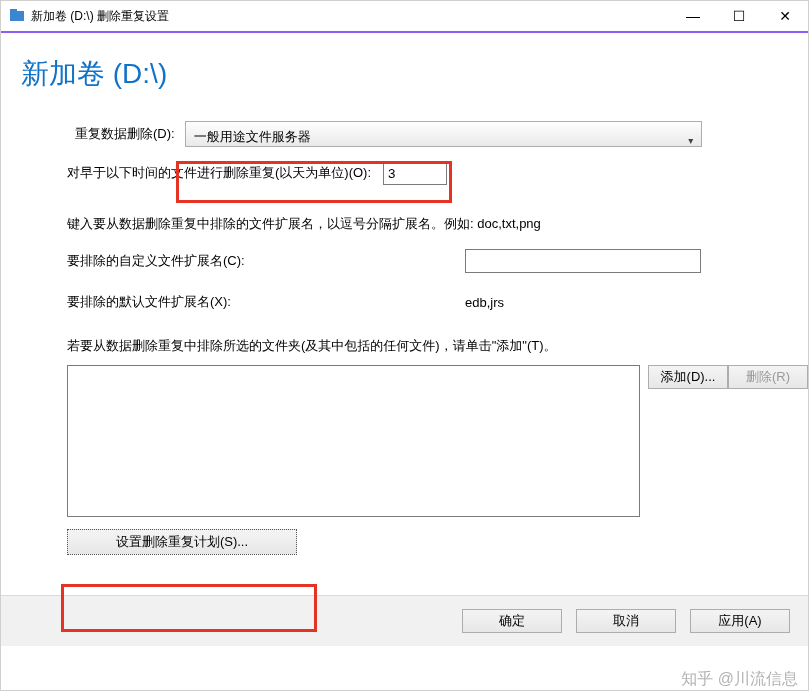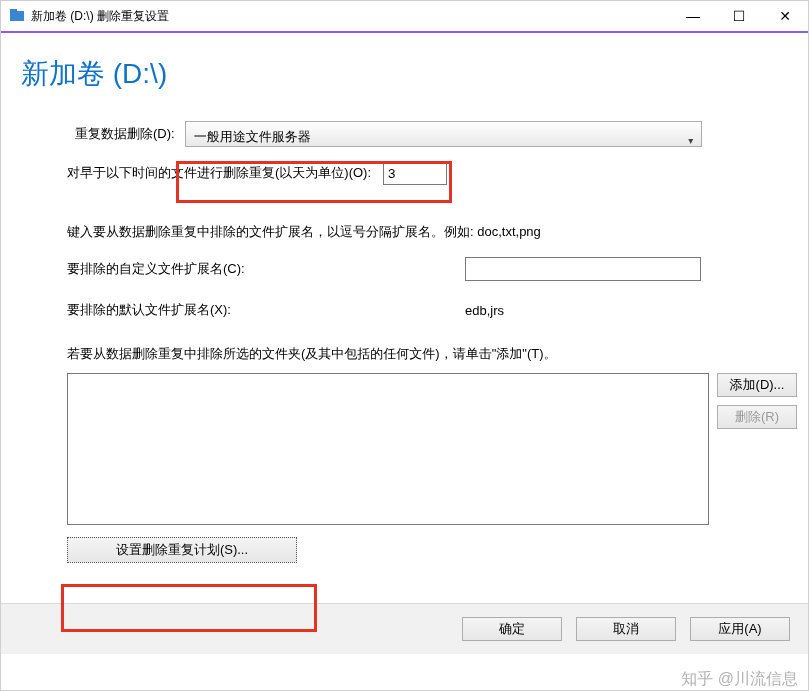--- a/index.html
+++ b/index.html
@@ -13,27 +13,27 @@
   .header-title{font-size:28px;color:#1173c7;font-weight:300;margin:22px 0 28px 20px}
   .row{display:flex;align-items:center;margin-bottom:14px}
   .row-label{margin-left:74px;margin-right:10px}
   .dropdown{display:flex;align-items:flex-end;height:24px;border:1px solid #adadad;background:linear-gradient(#fefefe,#e9e9e9);width:515px;position:relative}
   .dropdown .dval{padding-left:8px;flex:1}
   .dropdown .caret{width:20px;text-align:center;font-size:10px;color:#444}
   .red-box{border:3px solid #e53323;padding:2px;position:absolute}
   .red-box-1{left:175px;top:128px;width:266px;height:32px}
   .indent-block{margin-left:66px}
   .input-days{width:56px;height:20px;border:1px solid #7a7a7a;padding-left:4px}
-  .section-text{margin-left:66px;margin-top:24px;margin-bottom:16px}
+  .section-text{margin-left:66px;margin-top:16px;margin-bottom:16px}
   .row-kv{display:flex;align-items:center;margin-left:66px;margin-bottom:20px}
   .row-kv .k{width:398px}
   .input-custom{width:230px;height:20px;border:1px solid #7a7a7a;margin-left:0}
   .list-area{display:flex;margin-left:66px}
   .listbox{width:640px;height:150px;border:1px solid #7a7a7a;background:#fff}
-  .side-btns{display:flex;flex-direction:column;margin-left:8px;gap:8px}
+  .side-btns{display:flex;flex-direction:row;margin-left:8px;}
   .btn{height:24px;border:1px solid #adadad;background:linear-gradient(#f4f4f4,#e7e7e7);display:inline-flex;align-items:center;justify-content:center;padding:0 22px;font-size:13px;color:#000;box-sizing:border-box}
   .btn.disabled{color:#9a9a9a}
   .side-btns .btn{width:80px;padding:0}
   .schedule-btn-wrap{position:relative;margin-top:12px;margin-left:66px}
   .btn.schedule{width:230px;height:26px;border:1px dotted #555}
   .red-box-2{left:60px;top:551px;width:246px;height:38px}
   .footer-sep{height:1px;background:#d9d9d9;margin-top:40px}
   .footer{height:50px;display:flex;align-items:center;justify-content:flex-end;padding-right:18px;gap:14px;background:#f1f1f1}
   .footer .btn{width:100px}
   .watermark{position:absolute;right:10px;bottom:0;color:#888;font-size:16px;opacity:.65}

